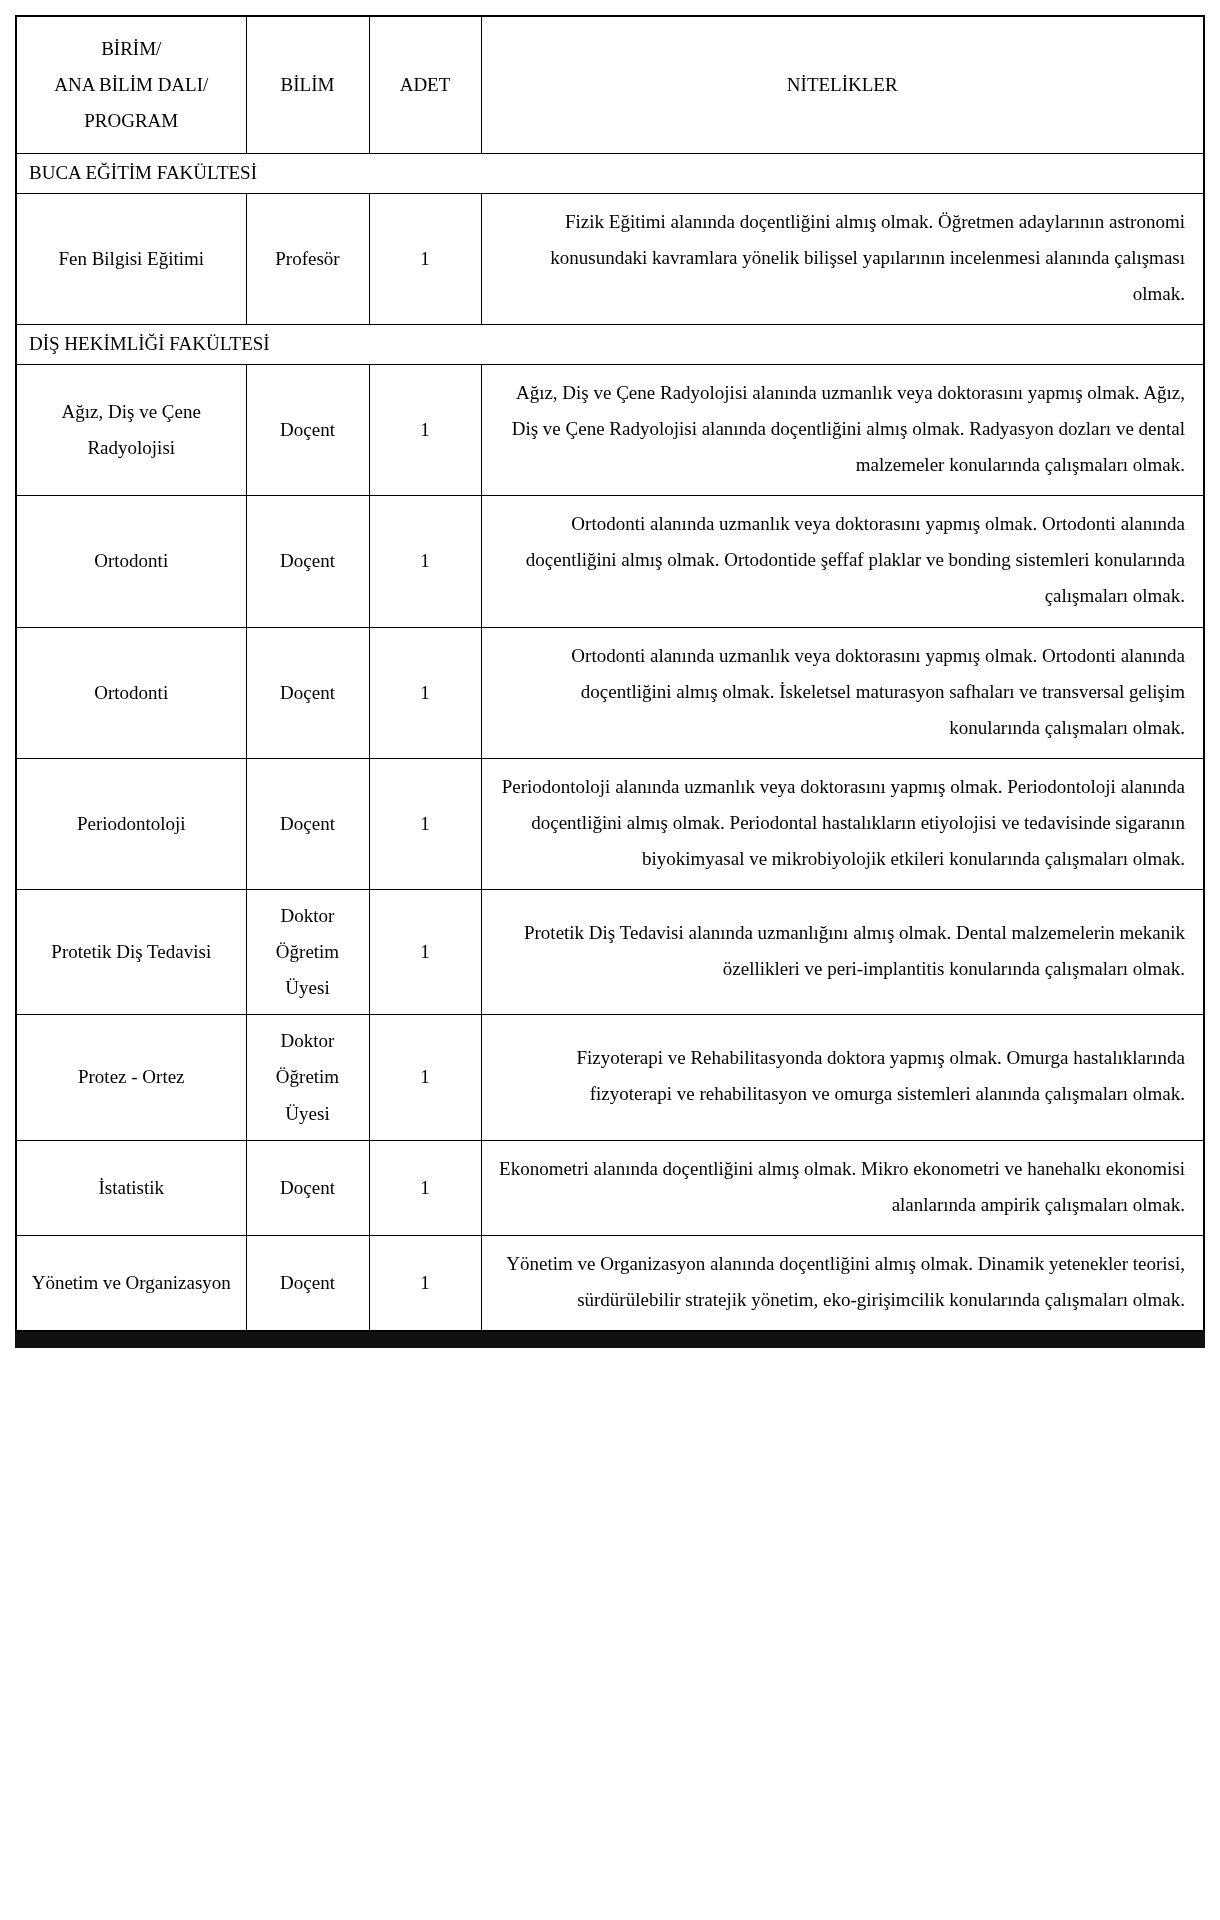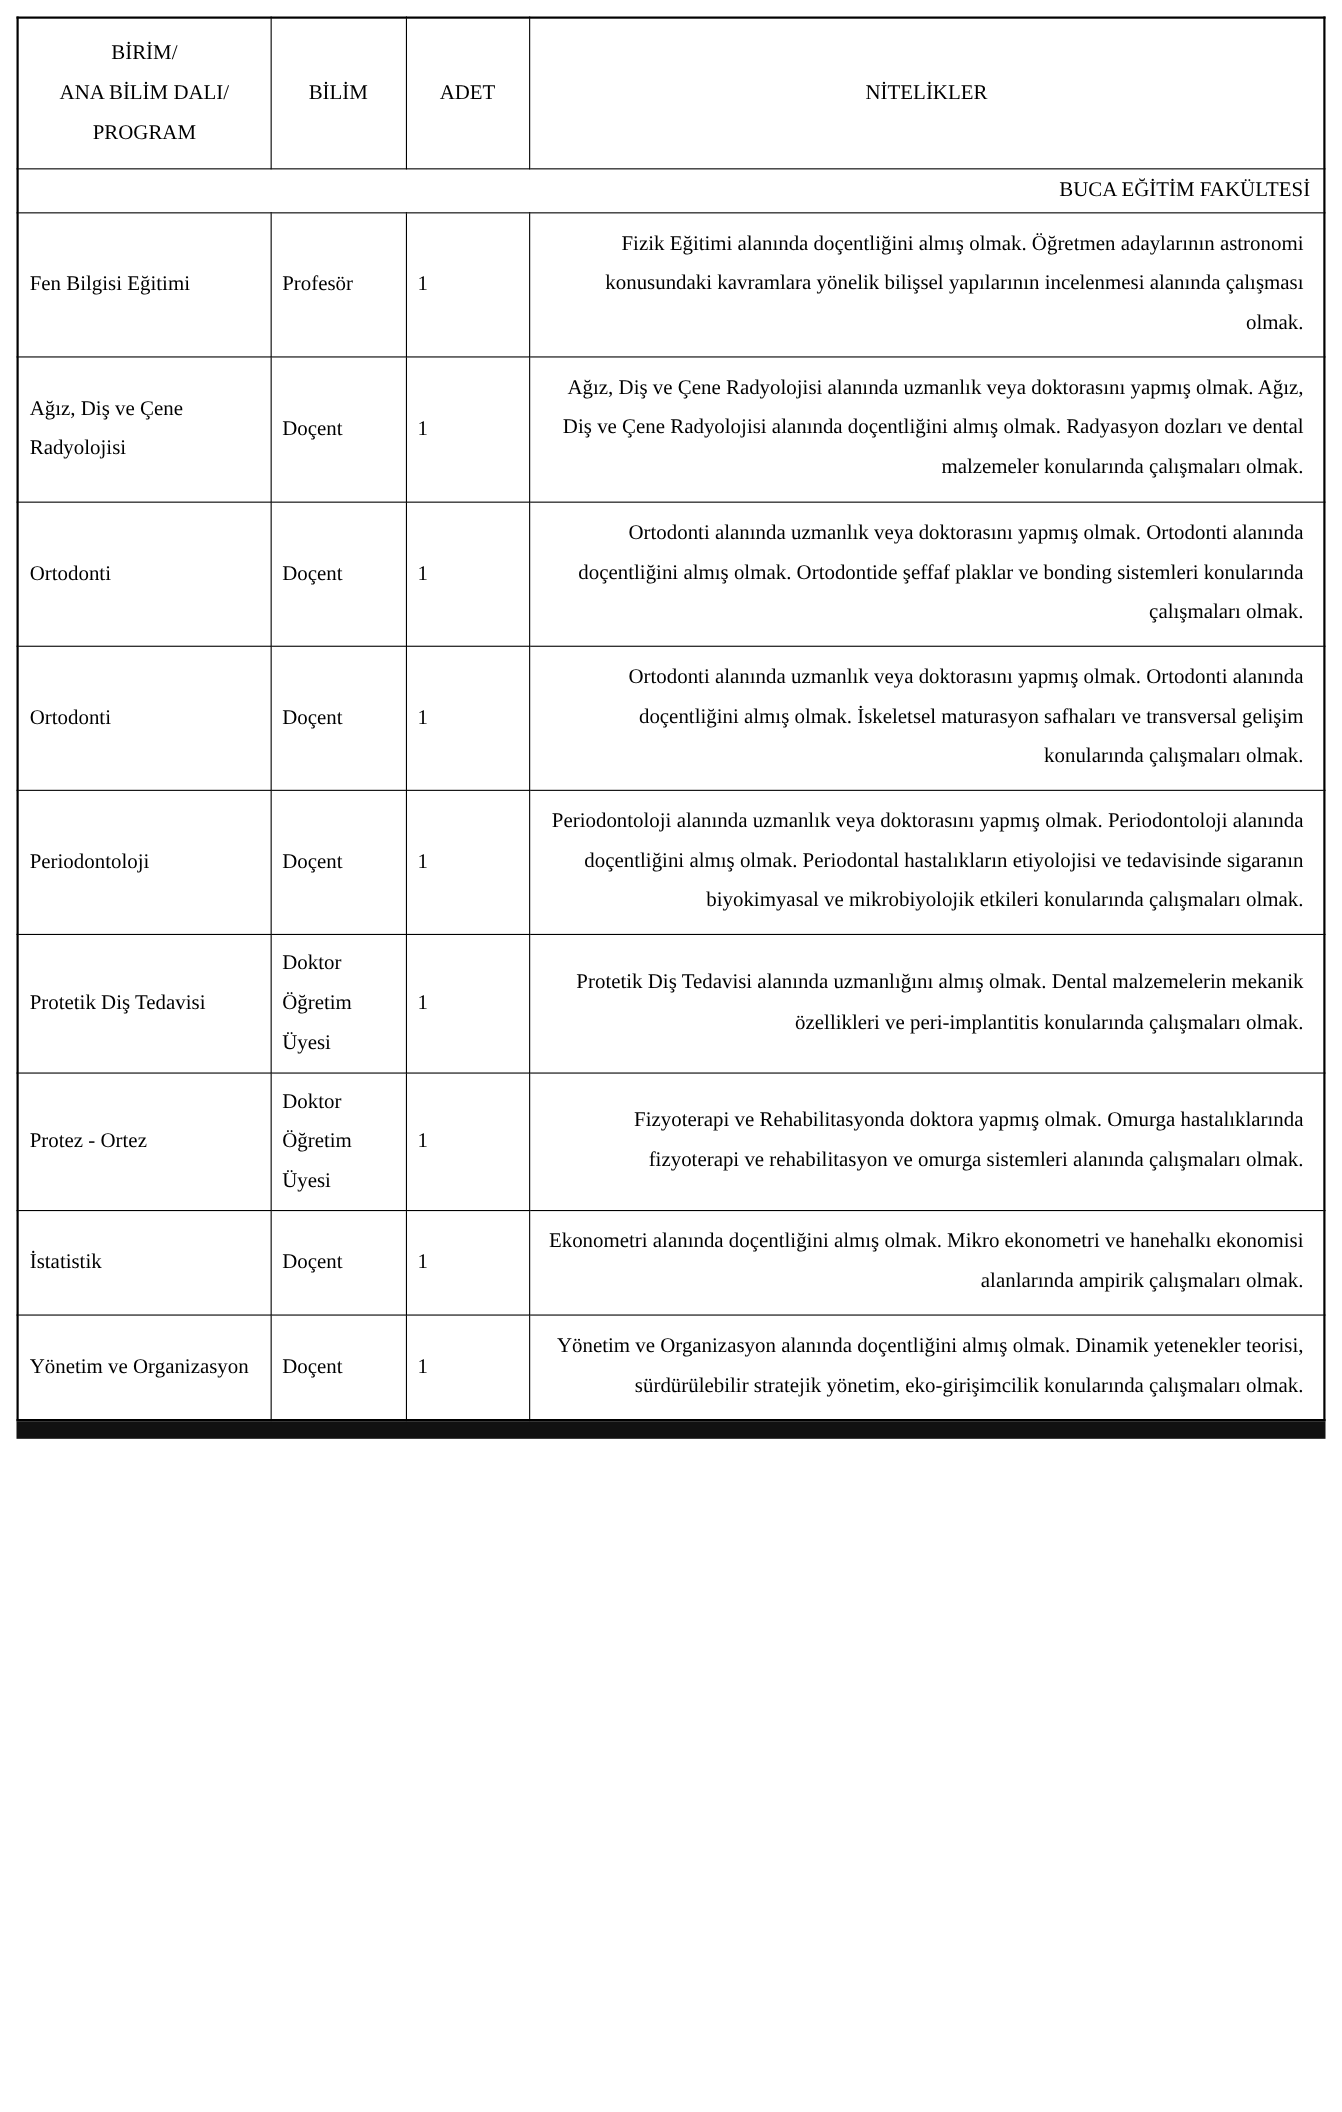--- a/index.html
+++ b/index.html
@@ -37,28 +37,28 @@
   }
   th.head-cell {
     font-weight: normal;
     text-align: center;
     padding: 14px 8px;
     line-height: 1.9;
     white-space: pre-line;
     height: 108px;
   }
   td.section-cell {
-    text-align: right;
+    text-align: left;
     padding: 7px 12px;
     line-height: 1.3;
   }
   td.unit-cell,
   td.title-cell,
   td.count-cell {
-    text-align: left;
+    text-align: center;
     padding: 8px 10px;
     line-height: 1.9;
   }
   td.qual-cell {
     text-align: right;
     padding: 10px 18px 12px 14px;
     line-height: 1.9;
   }
   .bottom-cut {
     width: 1190px;
@@ -90,20 +90,23 @@
     </thead>
     <tbody>
         <tr>
           <td colspan="4" class="section-cell">BUCA EĞİTİM FAKÜLTESİ</td>
         </tr>
         <tr>
           <td class="unit-cell">Fen Bilgisi Eğitimi</td>
           <td class="title-cell">Profesör</td>
           <td class="count-cell">1</td>
           <td class="qual-cell">Fizik Eğitimi alanında doçentliğini almış olmak. Öğretmen adaylarının astronomi konusundaki kavramlara yönelik bilişsel yapılarının incelenmesi alanında çalışması olmak.</td>
+        </tr>
+        <tr>
+          <td colspan="4" class="section-cell">DİŞ HEKİMLİĞİ FAKÜLTESİ</td>
         </tr>
         <tr>
           <td class="unit-cell">Ağız, Diş ve Çene Radyolojisi</td>
           <td class="title-cell">Doçent</td>
           <td class="count-cell">1</td>
           <td class="qual-cell">Ağız, Diş ve Çene Radyolojisi alanında uzmanlık veya doktorasını yapmış olmak. Ağız, Diş ve Çene Radyolojisi alanında doçentliğini almış olmak. Radyasyon dozları ve dental malzemeler konularında çalışmaları olmak.</td>
         </tr>
         <tr>
           <td class="unit-cell">Ortodonti</td>
           <td class="title-cell">Doçent</td>

